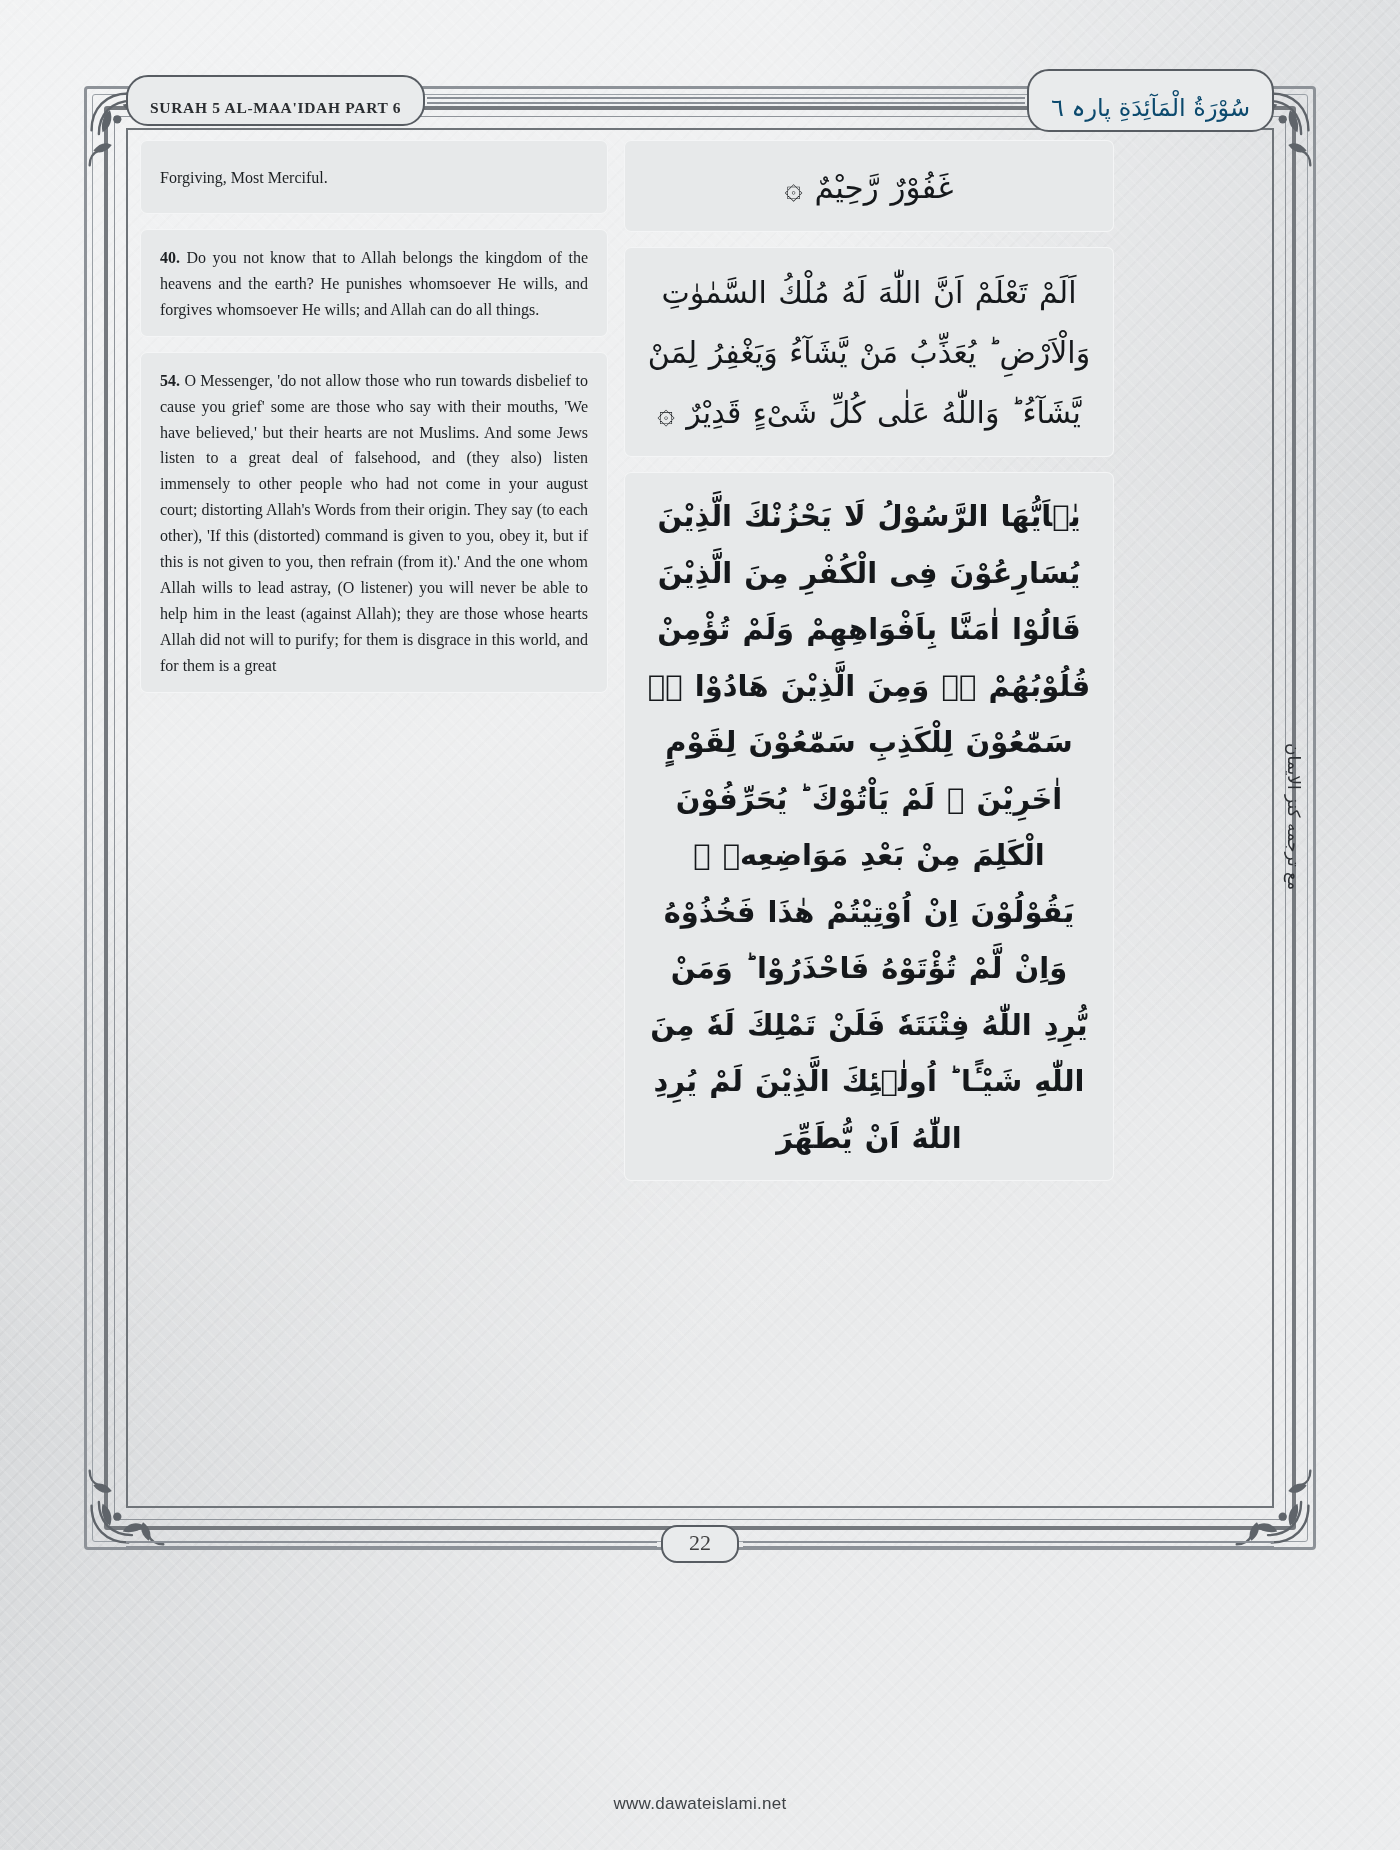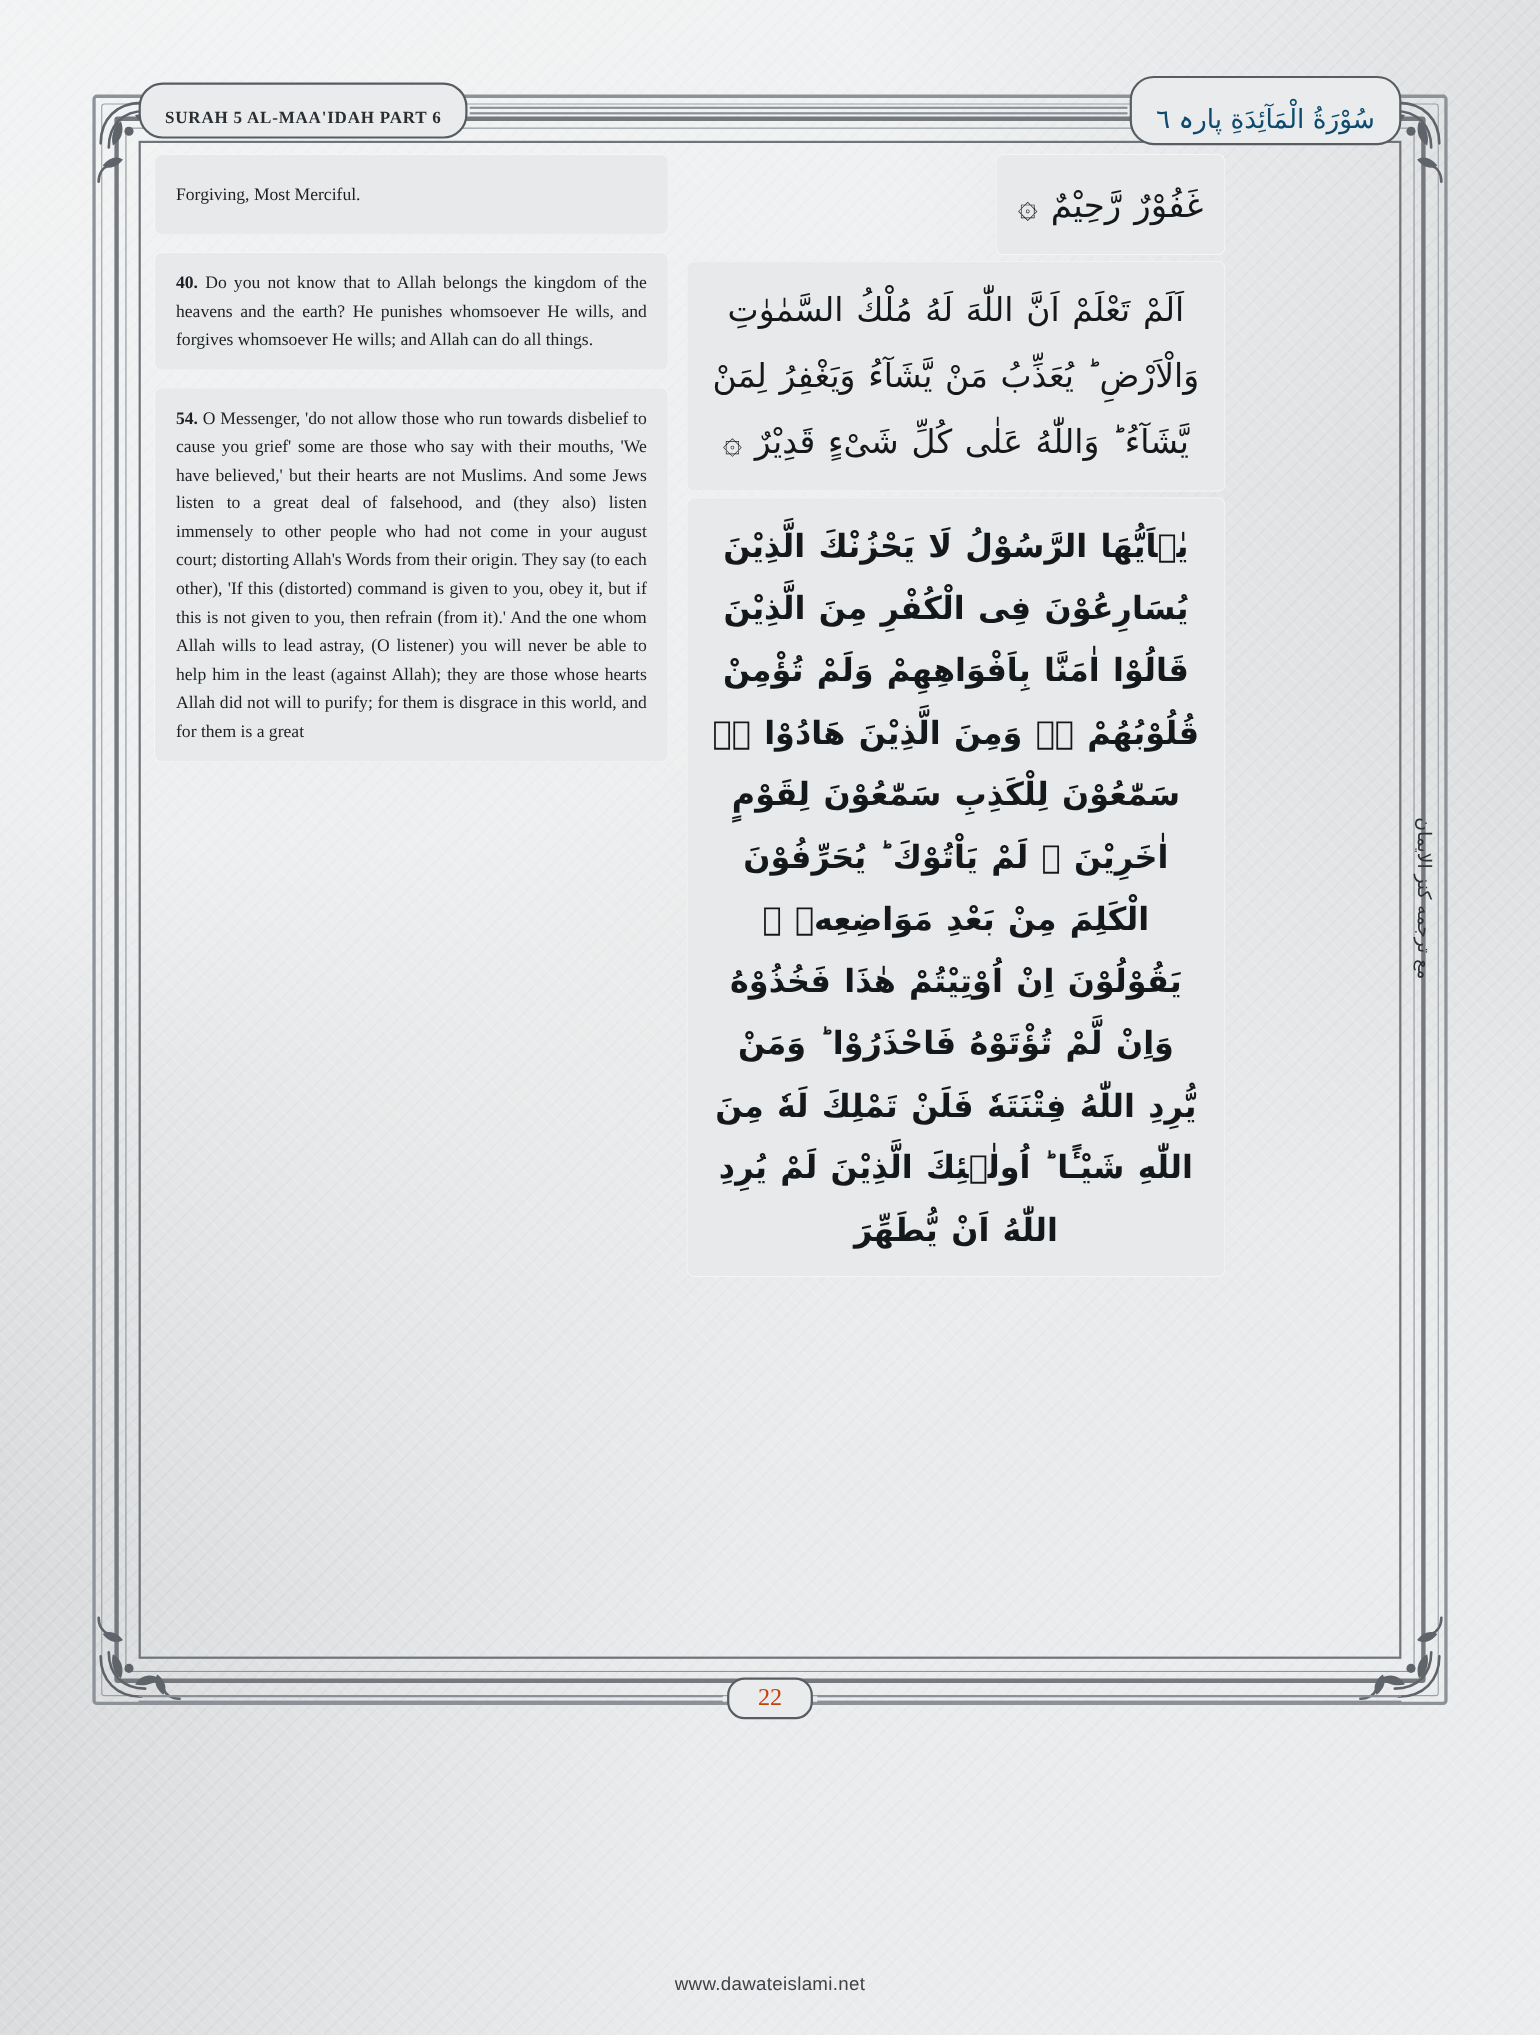--- a/index.html
+++ b/index.html
@@ -103,21 +103,21 @@
   }
 
   
   .content{
     position:absolute;
     left:140px; top:140px;
     width:1120px; height:1300px;
     display:flex; gap:16px;
   }
   .col-en{ width:468px; display:flex; flex-direction:column; gap:15px; }
-  .col-ar{ width:490px; display:flex; flex-direction:column; gap:5px;align-items:flex-end; }
+  .col-ar{ width:490px; display:flex; flex-direction:column; gap:15px; }
 
   .verse-card{
     background:#e7e9ea;
     border-radius:7px;
     padding:16px 20px 14px;
     box-shadow:0 0 0 1px rgba(255,255,255,.55) inset;
   }
   .verse-en{
     font-family:"Liberation Serif", serif;
     font-size:16px;
@@ -179,21 +179,21 @@
 
   .page-pill{
     border:2.5px solid #575c62;
     border-radius:16px;
     background:#e9ebec;
     min-width:78px;
     padding:3px 16px 5px;
     text-align:center;
     font-family:"Liberation Serif", serif;
     font-size:22px;
-    color:#c2410c;
+    color:#404040;
   }
 
   .footer-block{
     position:absolute;
     left:0; right:0; bottom:36px;
     text-align:center;
   }
   .manzil{
     font-family:"DejaVu Sans", sans-serif;
     font-size:22px;

